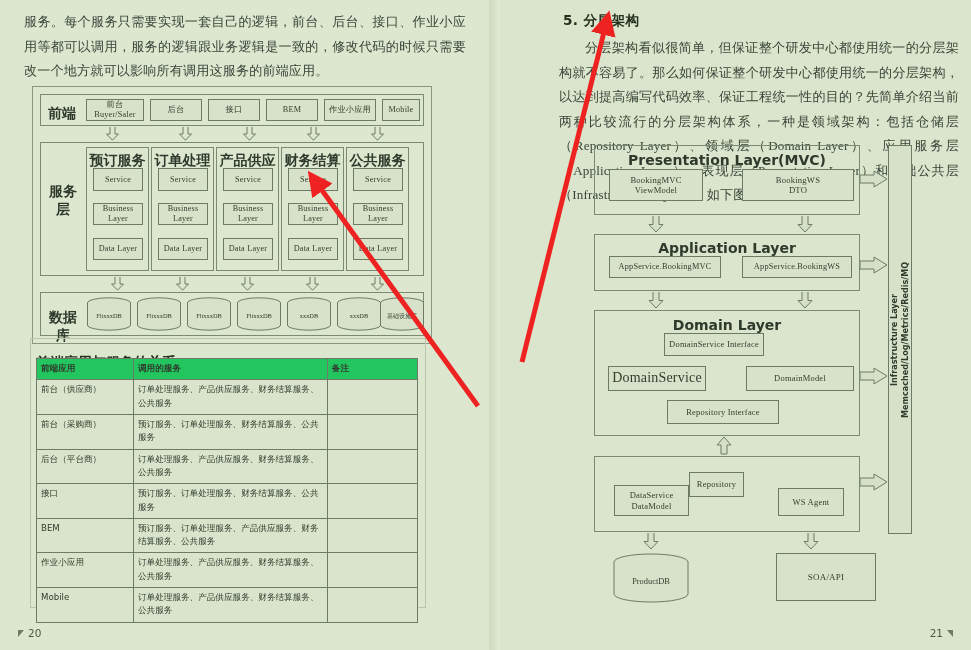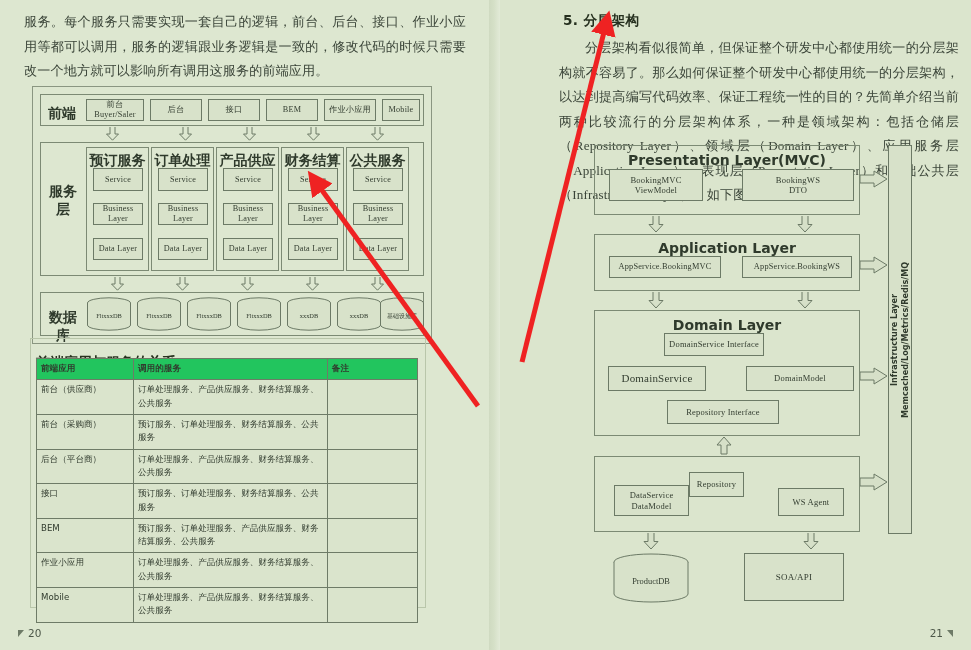--- a/index.html
+++ b/index.html
@@ -419,21 +419,21 @@
     </div>
     <div class="arrowrt" style="position:absolute; left:268px; top:113px;">
       <svg width="28" height="18" viewBox="0 0 28 18">
           <path d="M0 5 L14 5 L14 1 L27 9 L14 17 L14 13 L0 13 Z" fill="#d6e0c8" stroke="#6c7a66" stroke-width="1"></path>
         </svg>
     </div>
 
     <div class="frame" style="left:2px; top:167px; width:266px; height:126px;"></div>
     <div class="lbl" style="left:2px; top:174px; width:266px;">Domain Layer</div>
     <div class="box" style="left:72px; top:190px; width:100px; height:23px; font-size:8.5px;">DomainService Interface</div>
-    <div class="box" style="left:16px; top:223px; width:98px; height:25px; font-size:11px;">DomainService</div>
+    <div class="box" style="left:16px; top:223px; width:98px; height:25px; font-size:14px;">DomainService</div>
     <div class="box" style="left:154px; top:223px; width:108px; height:25px; font-size:8.5px;">DomainModel</div>
     <div class="box" style="left:75px; top:257px; width:112px; height:24px; font-size:8.5px;">Repository Interface</div>
     <div class="arrowrt" style="position:absolute; left:268px; top:224px;">
       <svg width="28" height="18" viewBox="0 0 28 18">
           <path d="M0 5 L14 5 L14 1 L27 9 L14 17 L14 13 L0 13 Z" fill="#d6e0c8" stroke="#6c7a66" stroke-width="1"></path>
         </svg>
     </div>
 
     <div class="arrowup" style="position:absolute; left:124px; top:294px;">
       <svg width="16" height="18" viewBox="0 0 16 18">
@@ -463,21 +463,21 @@
         </svg>
     </div>
 
     <div class="cyl" style="left:20px; top:410px; width:78px; height:51px;">
       <svg width="78" height="51" viewBox="0 0 78 51">
         <ellipse cx="39" cy="9" rx="37" ry="8" fill="#d8e2ca" stroke="#6c7a66" stroke-width="1"></ellipse>
         <path d="M2 9 L2 41 A37 8 0 0 0 76 41 L76 9" fill="#d8e2ca" stroke="#6c7a66" stroke-width="1"></path>
         <text x="39" y="31" font-size="8.4" text-anchor="middle" fill="#333d30" font-family="Liberation Serif, serif">ProductDB</text>
       </svg>
     </div>
-    <div class="box" style="left:152px; top:410px; width:100px; height:48px; font-size:9px;">SOA/API</div>
+    <div class="box" style="left:184px; top:410px; width:100px; height:48px; font-size:9px;">SOA/API</div>
 
     <div class="vstrip" style="left:296px; top:2px; width:22px; height:387px;">
       <div class="vtxt">
         <span>Infrastructure Layer</span><br>
         <span>Memcached/Log/Metrics/Redis/MQ</span>
       </div>
     </div>
   </div>
 
   <svg id="redlayer" width="971" height="650" viewBox="0 0 971 650">

